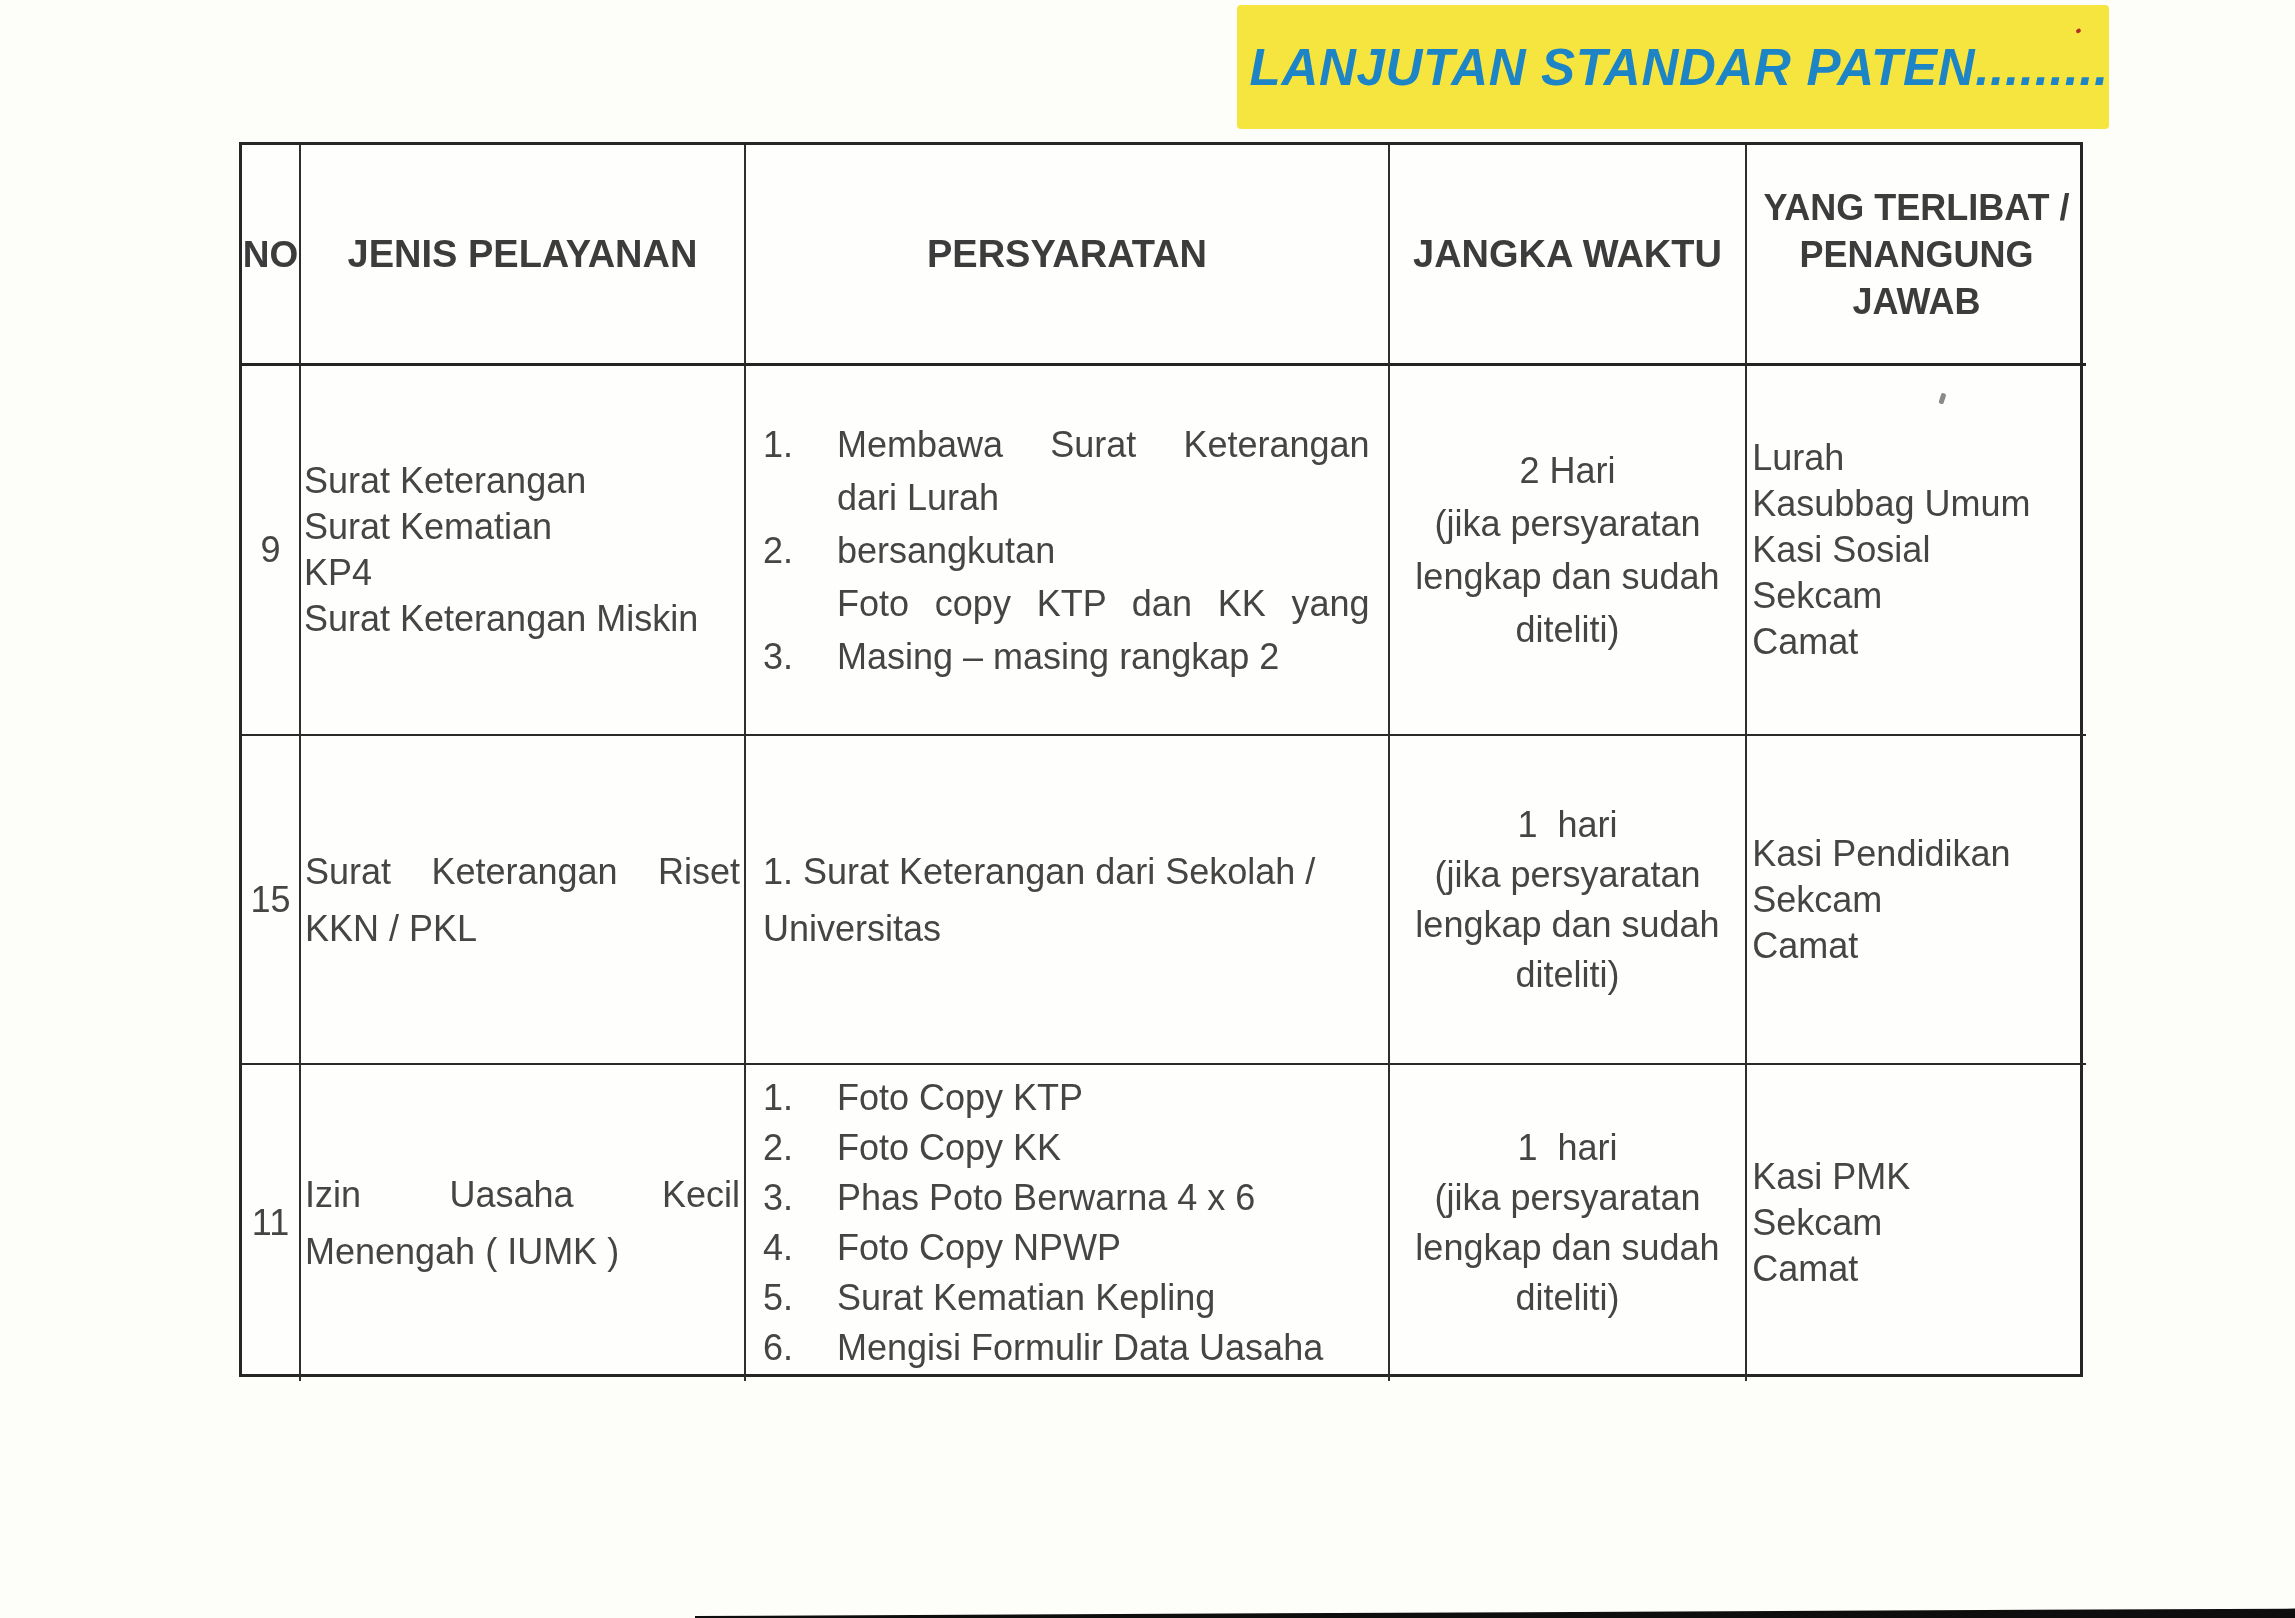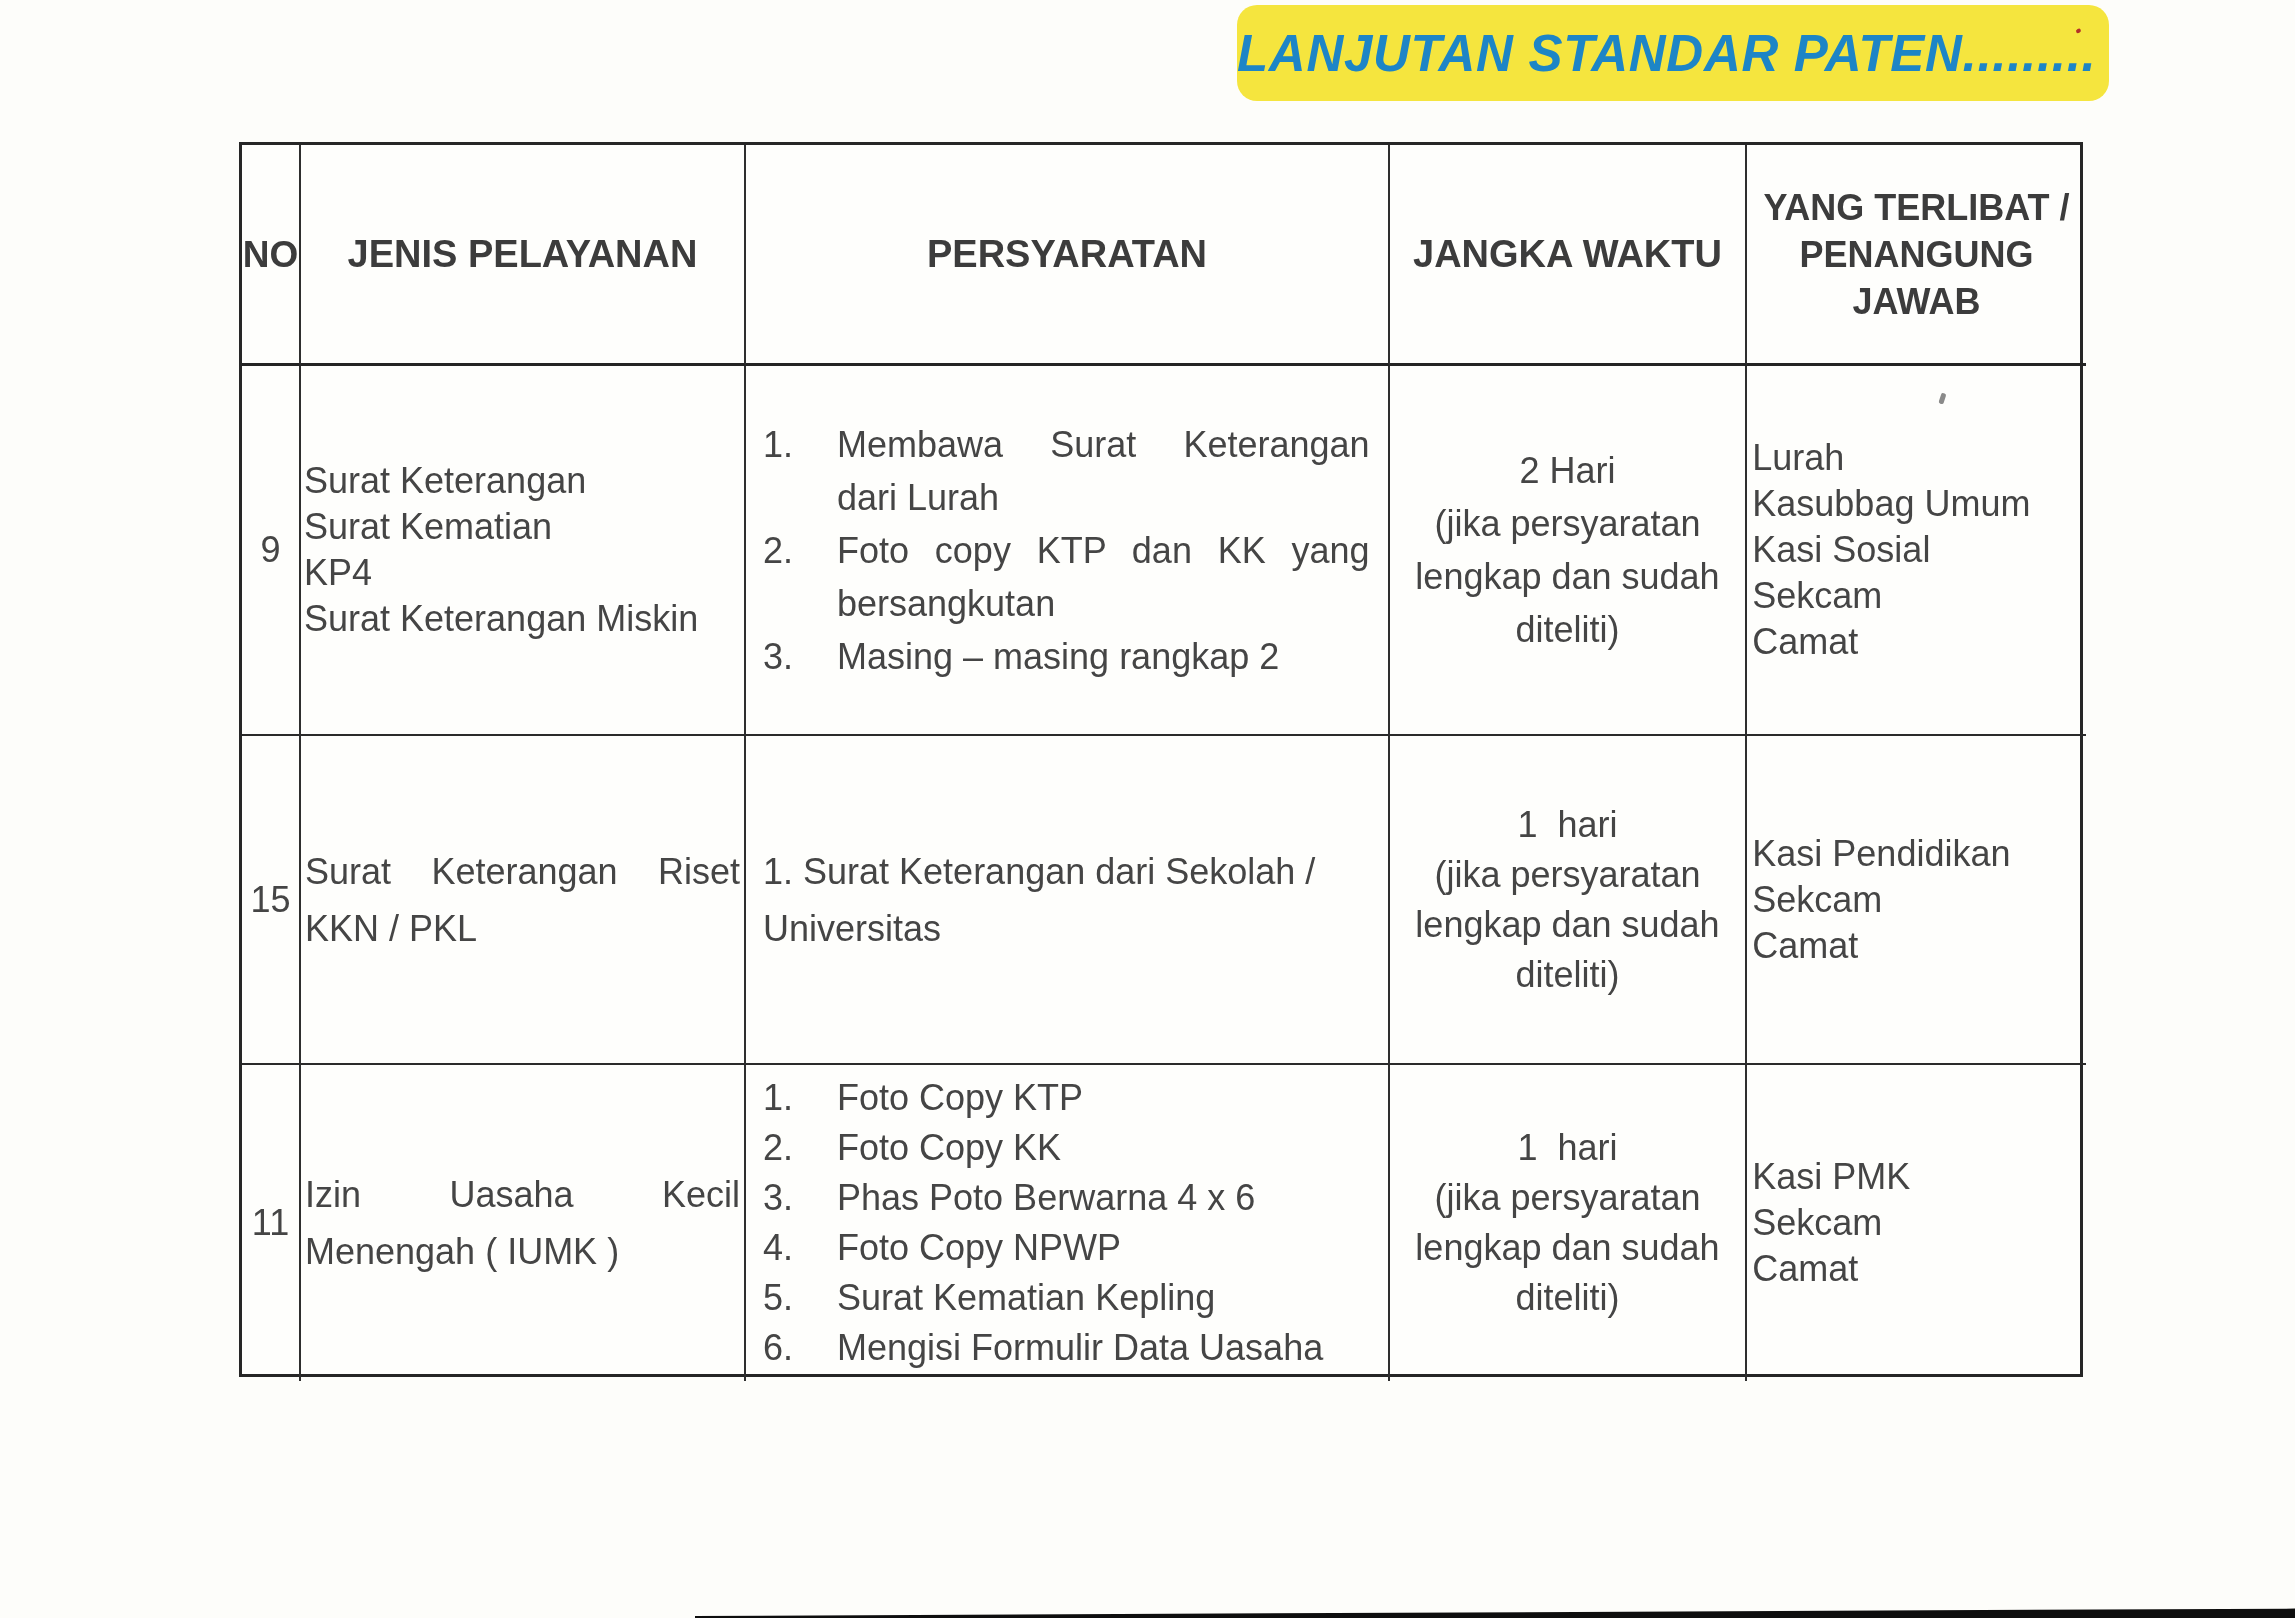--- a/index.html
+++ b/index.html
@@ -1,23 +1,23 @@
 <!DOCTYPE html>
 <html style="font-size:10.5px"><head>
 <meta charset="utf-8">
 <style>
   html,body{margin:0;padding:0;}
   body{font-family:"Liberation Sans", sans-serif;}
   .page{position:relative;width:2295px;height:1618px;background:#fdfdfa;overflow:hidden;}
 
   
   .title-box{
-    position:absolute;left:1237px;top:5.3px;width:872px;height:96px;
-    background:#f5e53e;border-radius:20px;
-    display:flex;align-items:center;justify-content:flex-start;
+    position:absolute;left:1237px;top:5.3px;width:872px;height:124px;
+    background:#f5e53e;border-radius:4px;
+    display:flex;align-items:center;justify-content:flex-end;
   }
   .title-text{
     font-size:51px;font-weight:bold;font-style:italic;
     color:#1d85c6;letter-spacing:0.7px;white-space:nowrap;
   }
   .red-dot{position:absolute;right:28px;top:24px;width:4.6px;height:4px;background:#b33028;border-radius:50%;transform:rotate(-30deg);}
 
   
   .paten-table{
     position:absolute;left:239px;top:142px;width:1844px;height:1235px;
@@ -135,22 +135,22 @@
           <div class="pitem">
             <div class="pnum">1.</div>
             <div class="ptext">
               <div class="line spread">Membawa Surat Keterangan</div>
               <div class="line">dari Lurah</div>
             </div>
           </div>
           <div class="pitem">
             <div class="pnum">2.</div>
             <div class="ptext">
+              <div class="line">bersangkutan</div>
               <div class="line spread">Foto copy KTP dan KK yang</div>
-              <div class="line">bersangkutan</div>
             </div>
           </div>
           <div class="pitem">
             <div class="pnum">3.</div>
             <div class="ptext">
               <div class="line">Masing – masing rangkap 2</div>
             </div>
           </div>
         </div>
       </div>

